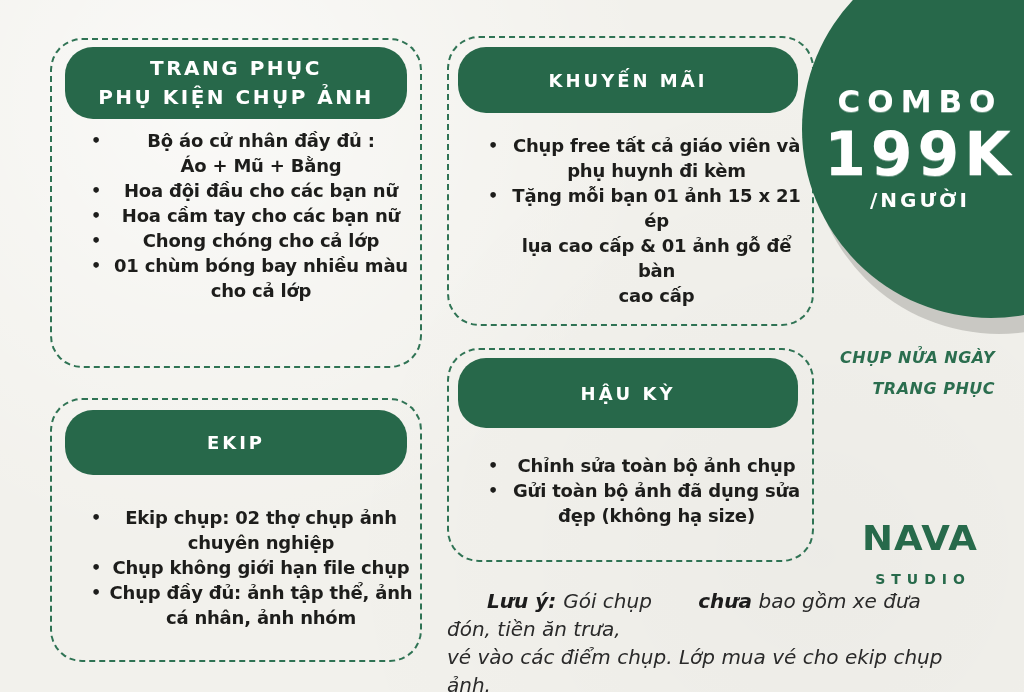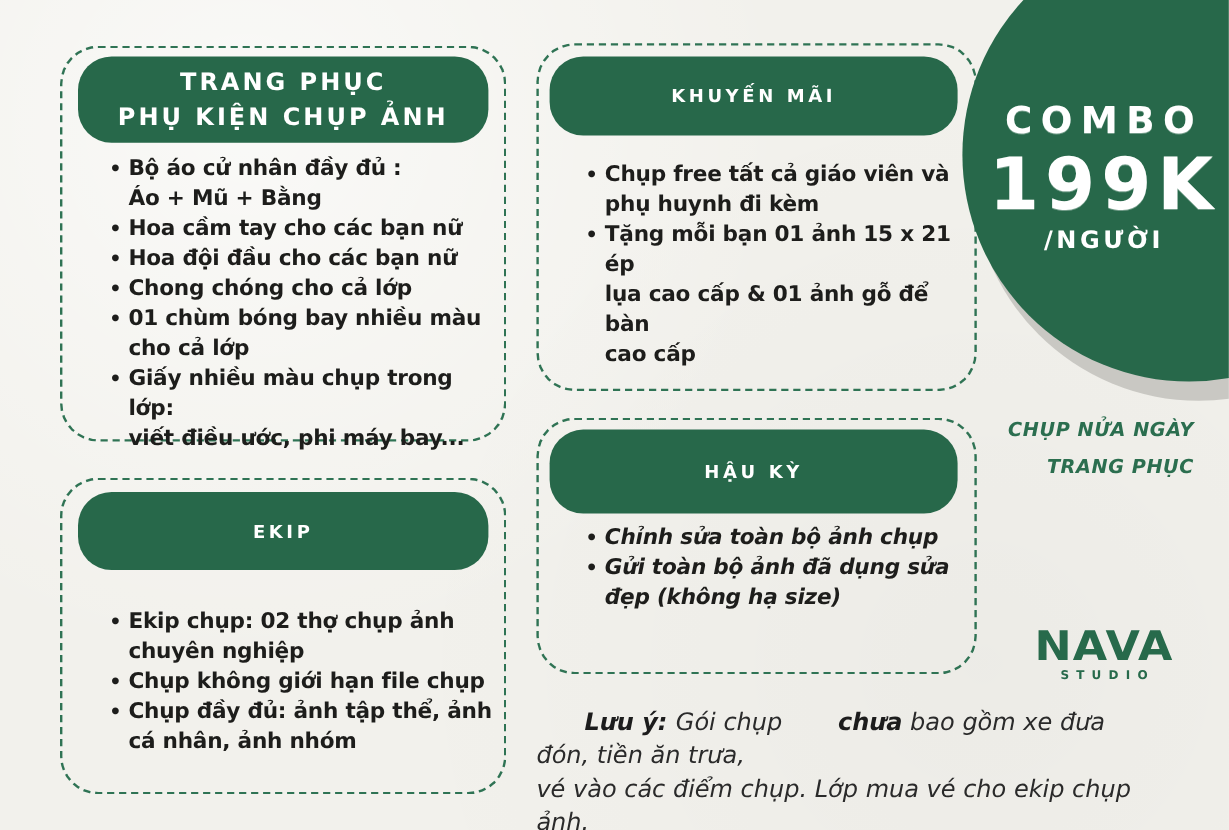--- a/index.html
+++ b/index.html
@@ -20,22 +20,22 @@
     z-index:1;
   }
   .pill {
     position:absolute;
     background:#27684a;
     border-radius:28px;
     display:flex; flex-direction:column; align-items:center; justify-content:center;
     color:#ffffff; font-weight:bold; text-align:center;
   }
   .pill .title-line { font-size:20px; letter-spacing:2.5px; line-height:29px; }
-  .pill .title-single { font-size:15px; letter-spacing:3px; }
-  ul.items { position:absolute; list-style:none; z-index:1; }
+  .pill .title-single { font-size:18px; letter-spacing:3px; }
+  ul.items { position:absolute; list-style:none; z-index:1;text-align:center; }
   ul.items li {
     position:relative;
     padding-left:17px;
     font-size:18px; font-weight:bold; color:#1d1d1b;
     line-height:25px; letter-spacing:-0.2px;
     white-space:pre-line;
   }
   ul.items li::before {
     content:"•";
     position:absolute; left:1px; top:0px;
@@ -60,48 +60,46 @@
     position:absolute; right:29px; top:342px; width:260px;
     text-align:right; font-style:italic; font-weight:bold;
     color:#2b6e4f; font-size:16px; line-height:31px; letter-spacing:0.5px;
     z-index:2;
   }
   .logo {
     position:absolute; left:850px; top:520px; width:140px;
     text-align:center; color:#276a4b; z-index:2;
   }
   .logo-name { font-size:37px; font-weight:bold; letter-spacing:1px; line-height:38px; transform:scaleY(0.92); }
-  .logo-sub  { font-size:10px; font-weight:bold; letter-spacing:6px; line-height:10px; margin-top:1px; padding-left:6px; }
+  .logo-sub  { font-size:14px; font-weight:bold; letter-spacing:6px; line-height:10px; margin-top:16px; padding-left:6px; }
   .note {
     position:absolute; left:447px; top:587px; width:520px;
     font-style:italic; font-size:20px; color:#2a2a2a;
     line-height:28px; white-space:pre-line; z-index:1;
   }
   .note b { color:#1c1c1c;margin-left:40px; }
 </style>
 </head>
 <body>
 
 <div class="canvas">
 
   <div class="dash-box" style="left:50px; top:38px; width:372px; height:330px;"></div>
   <div class="pill" style="left:65px; top:47px; width:342px; height:72px; z-index:2;">
     <div class="title-line">TRANG PHỤC</div>
     <div class="title-line">PHỤ KIỆN CHỤP ẢNH</div>
   </div>
   <ul class="items" style="left:90px; top:128px; width:325px;">
       <li>Bộ áo cử nhân đầy đủ :
 Áo + Mũ + Bằng</li>
+      <li>Hoa đội đầu cho các bạn nữ</li>
       <li>Hoa cầm tay cho các bạn nữ</li>
-      <li>Hoa đội đầu cho các bạn nữ</li>
       <li>Chong chóng cho cả lớp</li>
       <li>01 chùm bóng bay nhiều màu
 cho cả lớp</li>
-      <li>Giấy nhiều màu chụp trong lớp:
-viết điều ước, phi máy bay...</li>
     </ul>
 
   <div class="dash-box" style="left:50px; top:398px; width:372px; height:264px;"></div>
   <div class="pill" style="left:65px; top:410px; width:342px; height:65px; z-index:2;">
     <div class="title-single">EKIP</div>
   </div>
   <ul class="items" style="left:90px; top:505px; width:325px;">
       <li>Ekip chụp: 02 thợ chụp ảnh
 chuyên nghiệp</li>
       <li>Chụp không giới hạn file chụp</li>
@@ -118,21 +116,21 @@
 phụ huynh đi kèm</li>
       <li>Tặng mỗi bạn 01 ảnh 15 x 21 ép
 lụa cao cấp &amp; 01 ảnh gỗ để bàn
 cao cấp</li>
     </ul>
 
   <div class="dash-box" style="left:447px; top:348px; width:367px; height:214px;"></div>
   <div class="pill" style="left:458px; top:358px; width:340px; height:70px; z-index:2;">
     <div class="title-single">HẬU KỲ</div>
   </div>
-  <ul class="items" style="left:487px; top:435px; width:322px;font-style:italic;">
+  <ul class="items" style="left:487px; top:453px; width:322px;">
       <li>Chỉnh sửa toàn bộ ảnh chụp</li>
       <li>Gửi toàn bộ ảnh đã dụng sửa
 đẹp (không hạ size)</li>
     </ul>
 
   <div class="price-circle"></div>
   <div class="price-text">
     <div class="price-combo">COMBO</div>
     <div class="price-amount">199K</div>
     <div class="price-per">/NGƯỜI</div>

